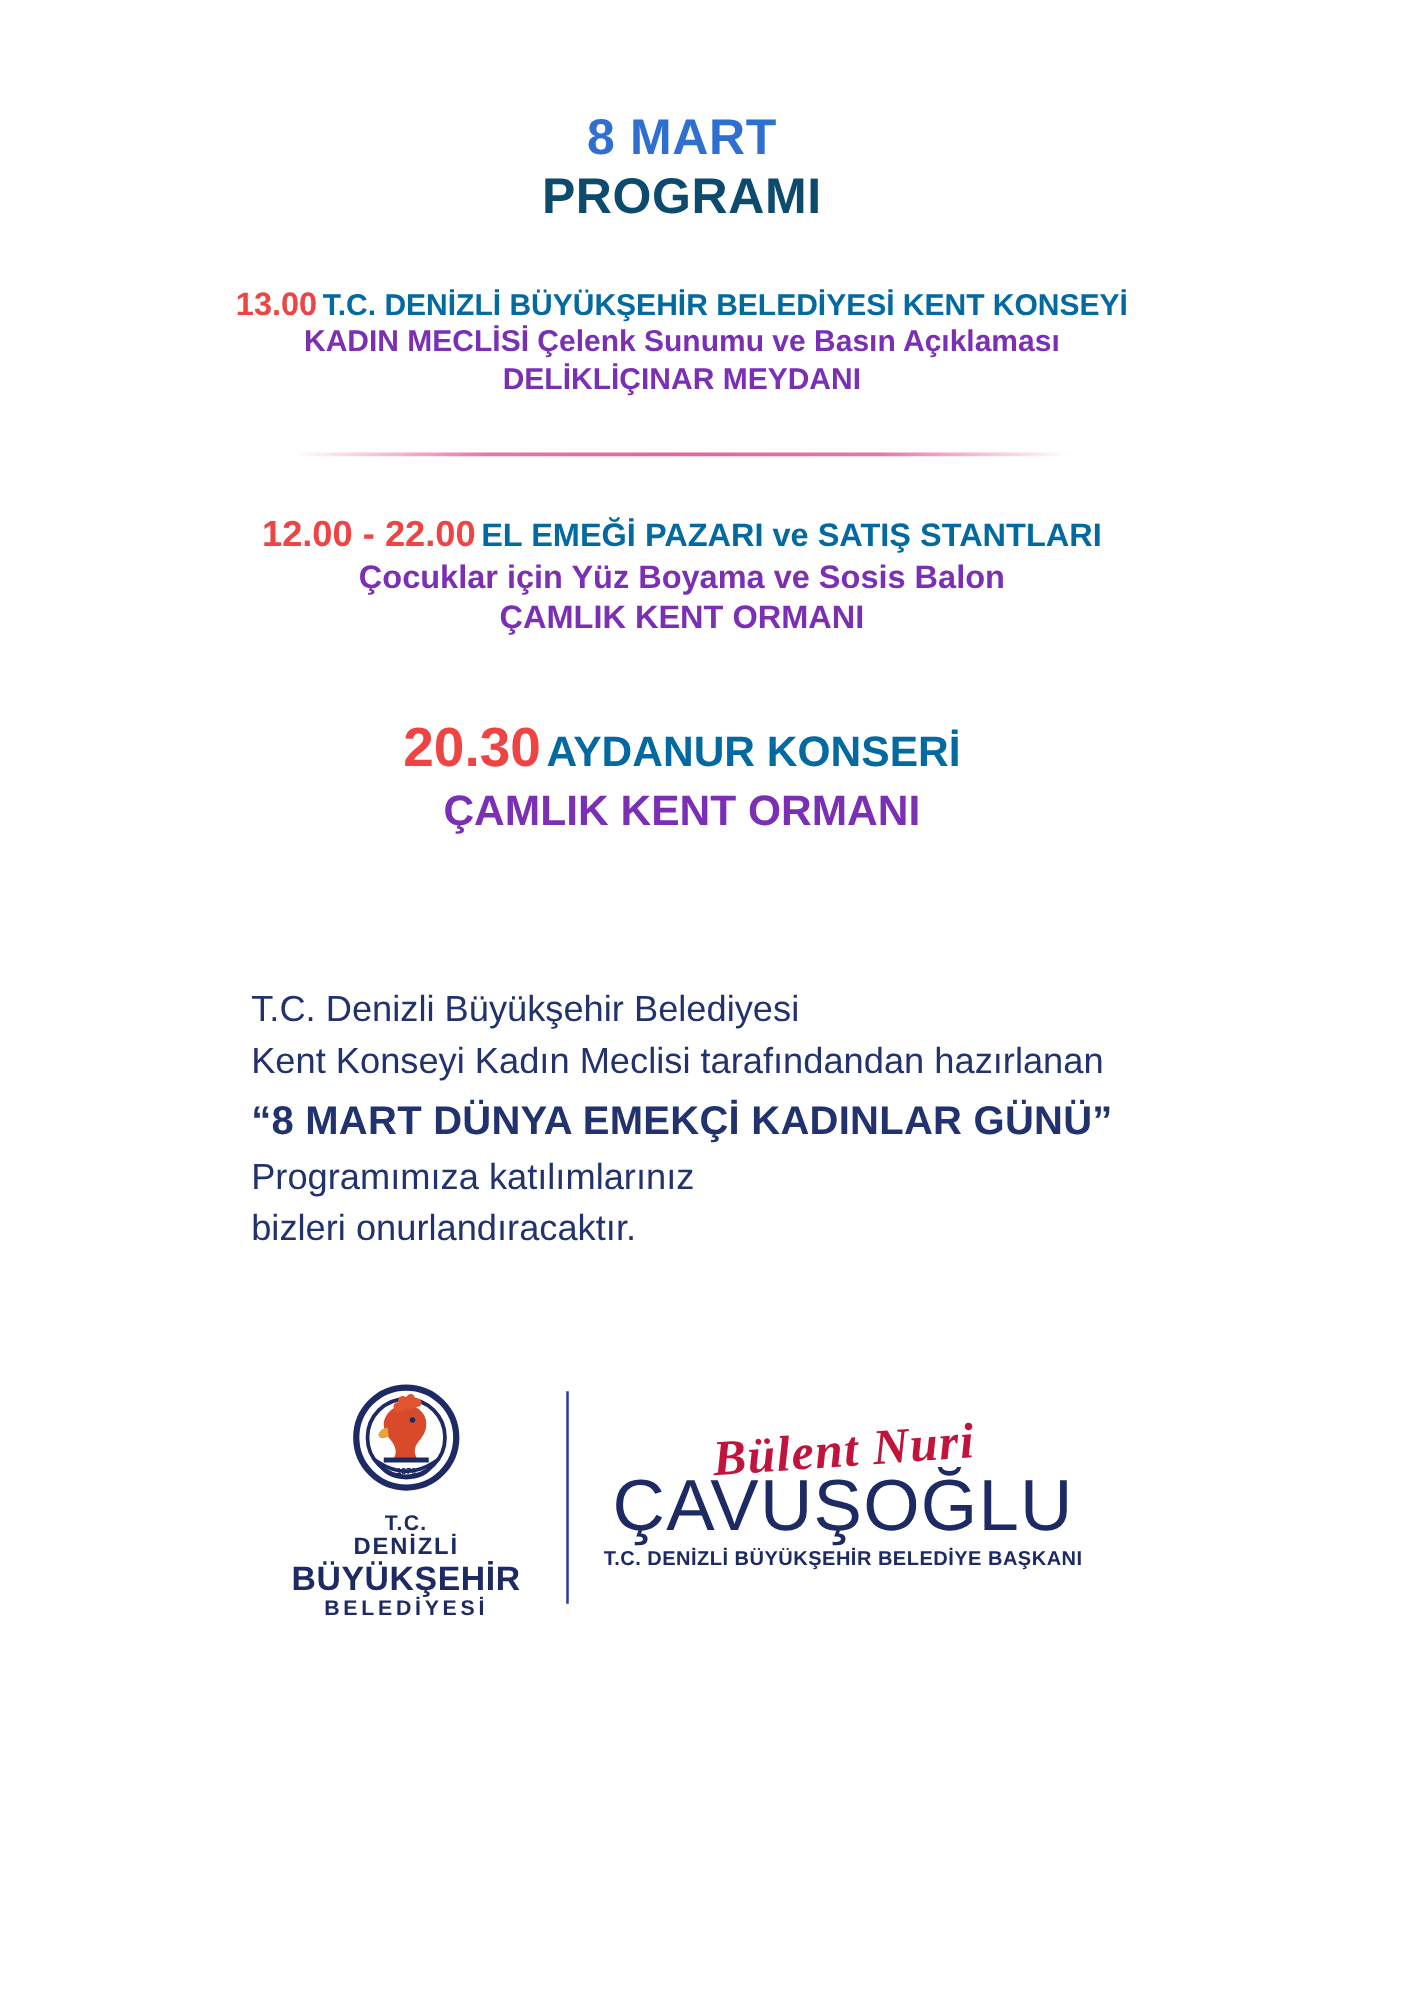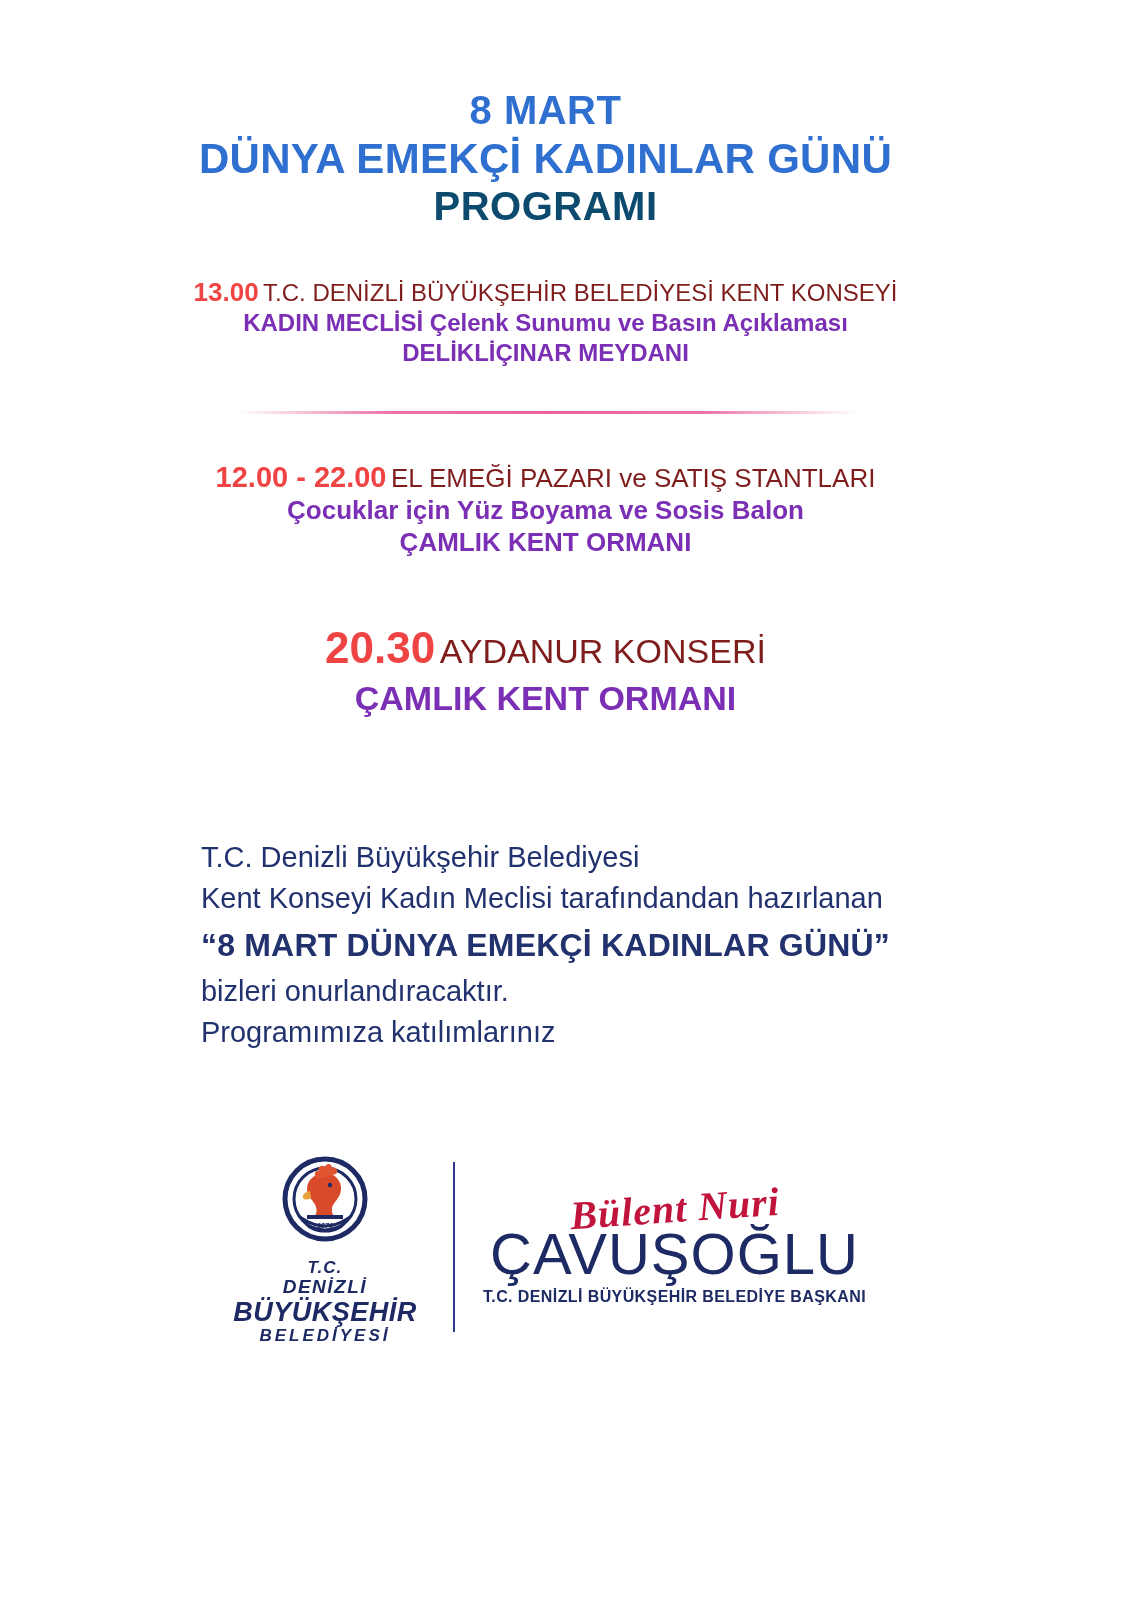--- a/index.html
+++ b/index.html
@@ -62,22 +62,22 @@
   .entry-3 { margin-top: 62px; }
 
   .row {
     white-space: nowrap;
   }
   .time {
     color: #ef4444;
     font-weight: bold;
   }
   .desc {
-    color: #7f1d1d;
-    font-weight: normal;
+    color: #0369a1;
+    font-weight: bold;
   }
   .sub {
     color: #7b2fb5;
     font-weight: bold;
   }
   .venue {
     color: #7b2fb5;
     font-weight: bold;
   }
 
@@ -132,21 +132,20 @@
     display: flex;
     align-items: center;
     justify-content: center;
     gap: 0px;
   }
   .muni-logo {
     width: 200px;
     display: flex;
     flex-direction: column;
     align-items: center;
-    font-style: italic;
   }
   .crest {
     width: 104px;
     height: 104px;
     position: relative;
   }
   .crest svg { display: block; }
   .muni-text {
     text-align: center;
     color: #1d2a63;
@@ -196,21 +195,20 @@
     margin-top: 6px;
   }
 </style>
 </head>
 <body>
 
 <div class="poster">
 
   <div class="title-block">
     <div class="title-line-1">8 MART</div>
-    <div class="title-line-2">DÜNYA EMEKÇİ KADINLAR GÜNÜ</div>
     <div class="title-line-3">PROGRAMI</div>
   </div>
 
   <div class="entry entry-1">
     <div class="row">
       <span class="time">13.00</span>
       <span class="desc">T.C. DENİZLİ BÜYÜKŞEHİR BELEDİYESİ KENT KONSEYİ</span>
     </div>
     <div class="sub">KADIN MECLİSİ Çelenk Sunumu ve Basın Açıklaması</div>
     <div class="venue">DELİKLİÇINAR MEYDANI</div>
@@ -232,22 +230,22 @@
       <span class="time">20.30</span>
       <span class="desc">AYDANUR KONSERİ</span>
     </div>
     <div class="venue">ÇAMLIK KENT ORMANI</div>
   </div>
 
   <div class="invite">
     <span class="line">T.C. Denizli Büyükşehir Belediyesi</span>
     <span class="line">Kent Konseyi Kadın Meclisi tarafındandan hazırlanan</span>
     <span class="quote">“8 MART DÜNYA EMEKÇİ KADINLAR GÜNÜ”</span>
+    <span class="line">Programımıza katılımlarınız</span>
     <span class="line">bizleri onurlandıracaktır.</span>
-    <span class="line">Programımıza katılımlarınız</span>
   </div>
 
   <div class="footer">
 
     <div class="muni-logo">
       <div class="crest">
         <svg width="104" height="104" viewBox="0 0 104 104" xmlns="http://www.w3.org/2000/svg">
           <circle cx="52" cy="50" r="40" fill="none" stroke="#1d2a63" stroke-width="5"></circle>
           <circle cx="52" cy="50" r="31" fill="none" stroke="#1d2a63" stroke-width="3"></circle>
           <path d="M52 24 c10 0 17 8 16 17 c-1 9 -8 12 -9 18 c-1 6 3 9 3 9 l-21 0 c0 0 4 -4 2 -10 c-2 -7 -9 -9 -9 -18 c0 -9 8 -16 18 -16 z" fill="#d94a2a"></path>

